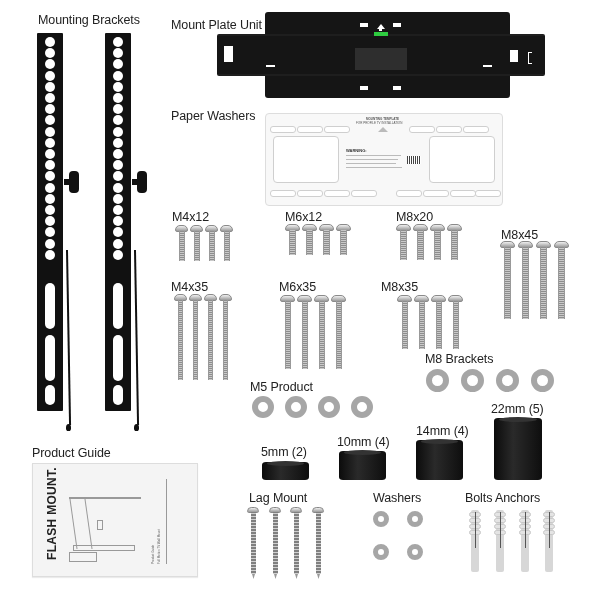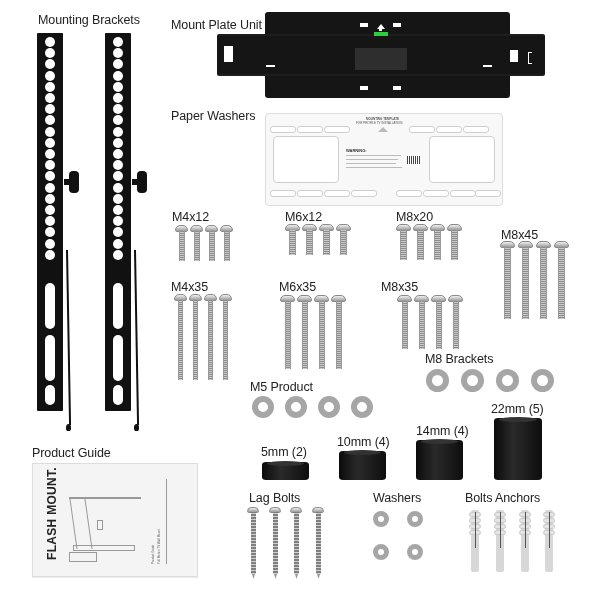--- a/index.html
+++ b/index.html
@@ -323,21 +323,21 @@
   <div class="abs" style="left:36px;top:33px;width:72px;height:2px;background:#999;"></div>
   <div class="abs" style="left:40px;top:35px;width:14px;height:50px;border-left:1px solid #999;border-right:1px solid #999;transform:skewX(8deg);"></div>
   <div class="abs" style="left:40px;top:81px;width:60px;height:4px;border:1px solid #999;"></div>
   <div class="abs" style="left:36px;top:88px;width:26px;height:8px;border:1px solid #999;"></div>
   <div class="abs" style="left:64px;top:56px;width:4px;height:8px;border:1px solid #999;"></div>
   <div class="vt" style="left:118px;top:100px;">Product Guide</div>
   <div class="vt" style="left:124px;top:100px;">Full Motion TV Wall Mount</div>
   <div class="abs" style="left:133px;top:15px;width:1px;height:85px;background:#999;"></div>
 </div>
 
-<div class="label" style="left:249px;top:491px;">Lag Bolts</div>
+<div class="label" style="left:249px;top:491px;">Lag Mount</div>
 <div class="label" style="left:373px;top:491px;text-align:right;">Washers</div>
 <div class="label" style="left:465px;top:491px;">Bolts Anchors</div>
 <div id="lags">
     <div class="lag" style="left:250px;top:507px;width:8px;height:72px;">
       <div class="head" style=""></div>
       <div class="shaft" style="height:62px;"></div>
       <div class="tip" style="top:67px;"></div>
     </div>
     <div class="lag" style="left:272px;top:507px;width:8px;height:72px;">
       <div class="head" style=""></div>

